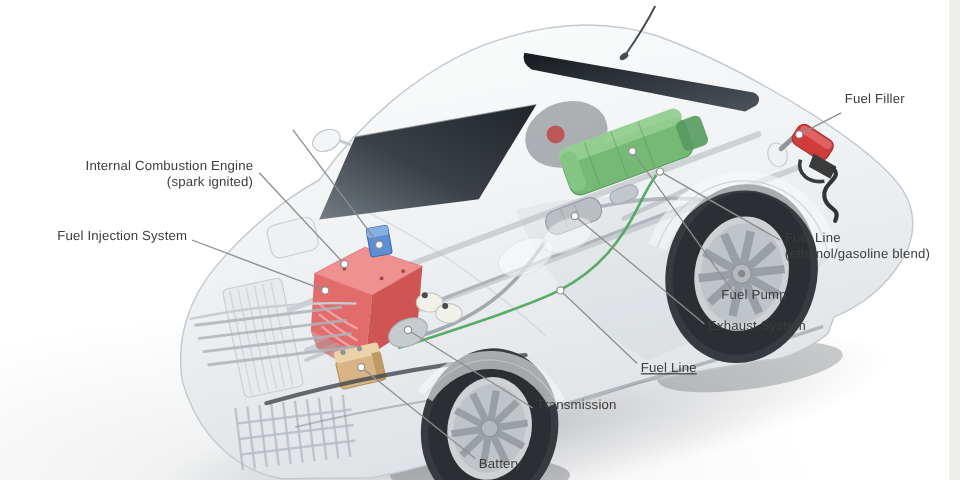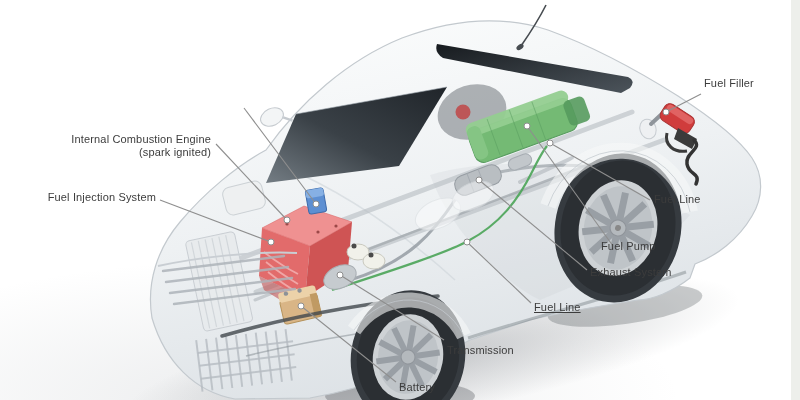--- a/index.html
+++ b/index.html
@@ -240,30 +240,31 @@
         <span>(spark ignited)</span>
       </div>
       <div class="lbl right" style="top: 191px; right: 644px;">
         <span>Fuel Injection System</span>
       </div>
       <div class="lbl" style="top: 77px; left: 704px;">
         <span>Fuel Filler</span>
       </div>
       <div class="lbl" style="top: 193px; left: 654px;">
         <span>Fuel Line</span>
+        <span>(ethanol/gasoline blend)</span>
       </div>
       <div class="lbl" style="top: 240px; left: 601px;">
         <span>Fuel Pump</span>
       </div>
       <div class="lbl" style="top: 266px; left: 590px; text-align: center;">
         <span>Exhaust System</span>
       </div>
       <div class="lbl" style="top: 301px; left: 534px; text-decoration: underline;">
         <span>Fuel Line</span>
       </div>
-      <div class="lbl" style="top: 344px; left: 447px;">
+      <div class="lbl" style="top: 332px; left: 447px;">
         <span>Transmission</span>
       </div>
       <div class="lbl" style="top: 381px; left: 399px;">
         <span>Battery</span>
       </div>
     </div>
 </div>
 
 </body></html>

